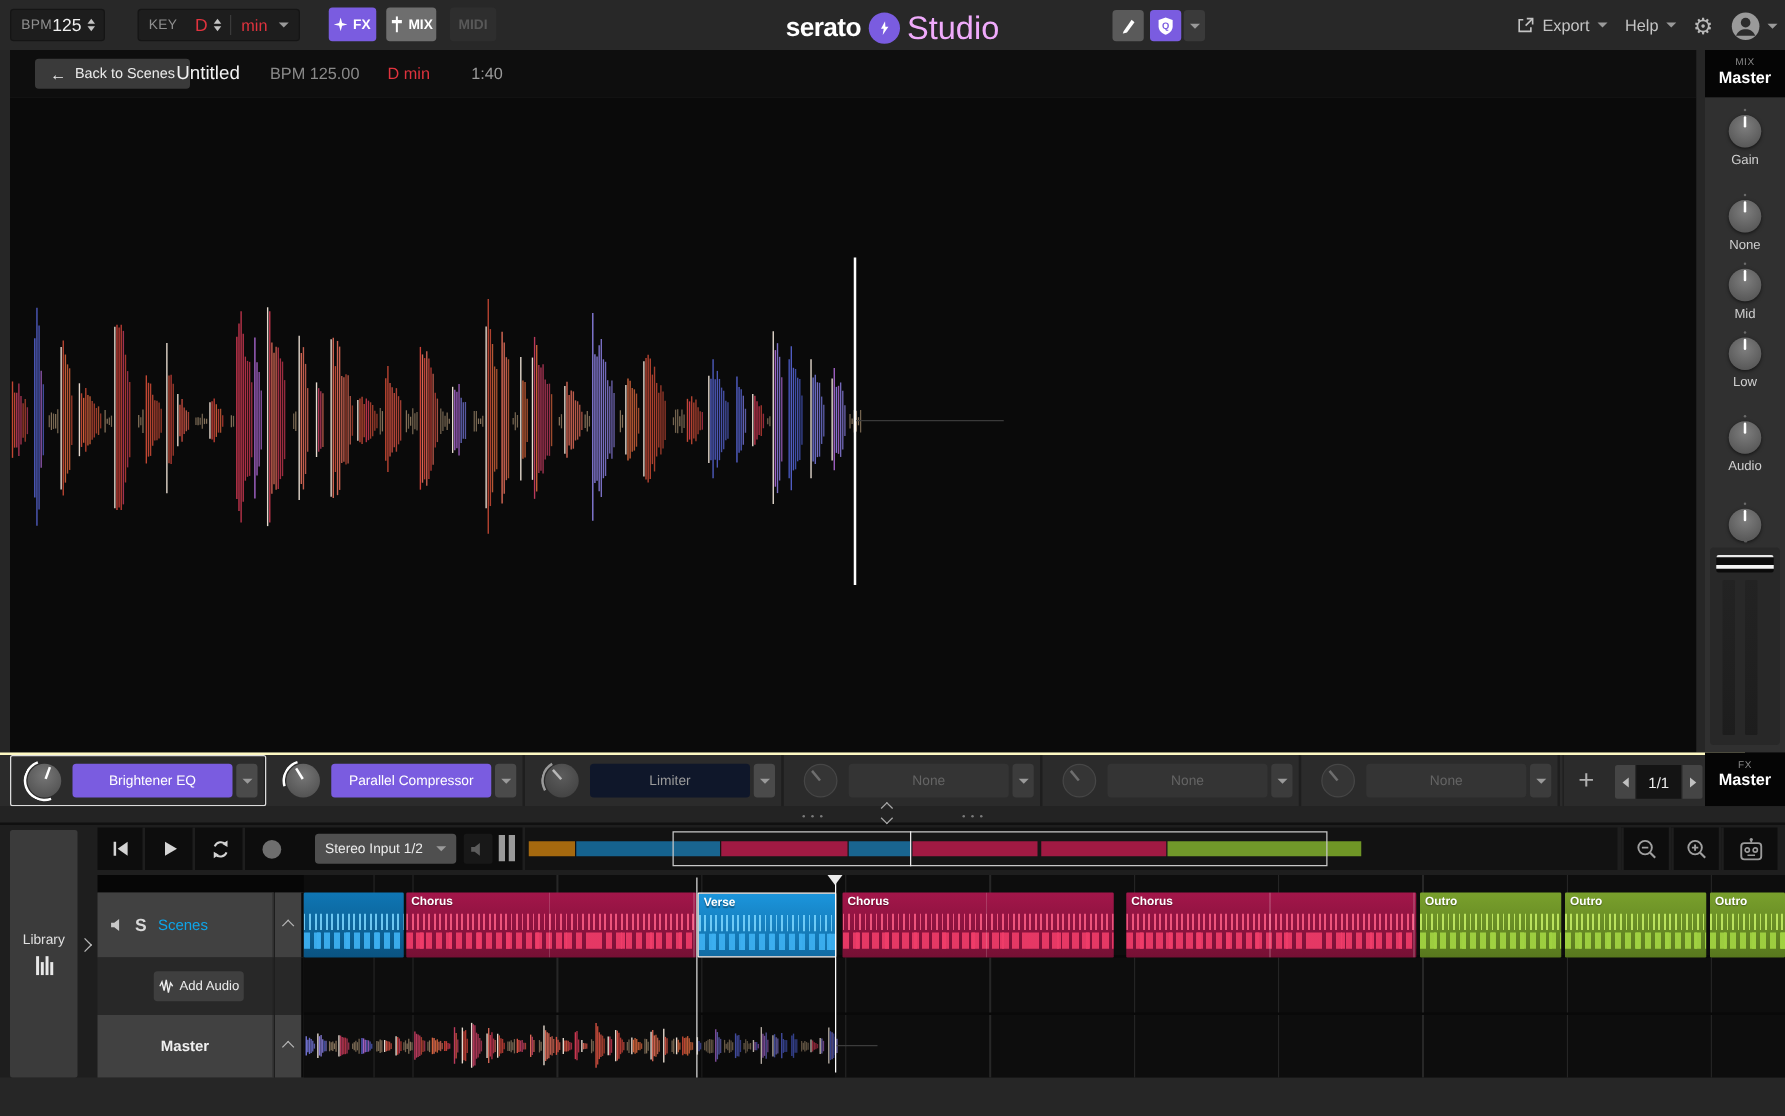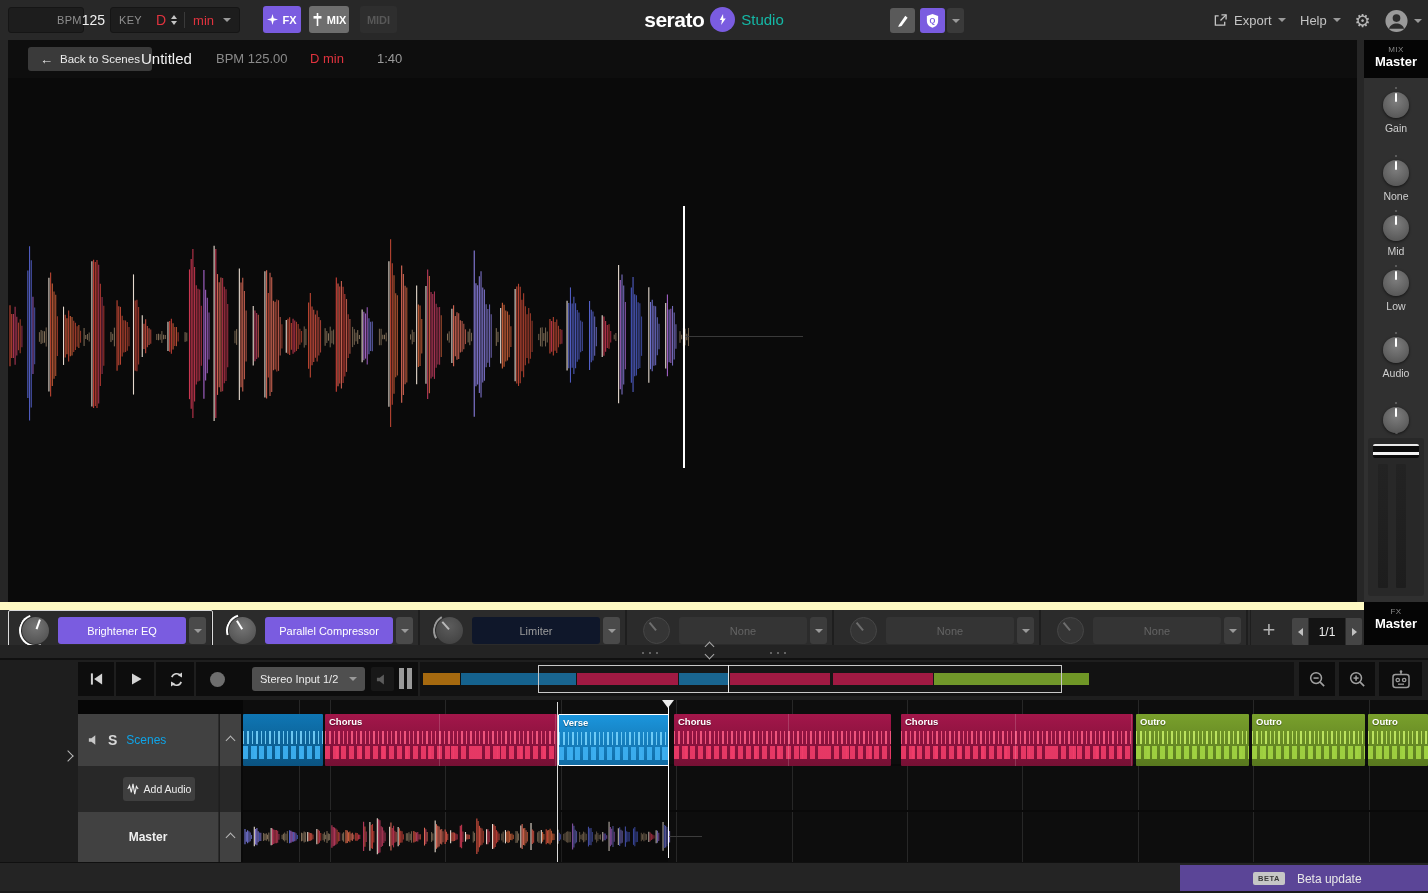--- a/index.html
+++ b/index.html
@@ -2,39 +2,39 @@
 <html><head>
 <meta charset="utf-8">
 <style>
   html,body{margin:0;padding:0;background:#262626;}
   *{box-sizing:border-box;font-family:"Liberation Sans",sans-serif;}
   .app{position:relative;width:1428px;height:893px;background:#262626;overflow:hidden;color:#ddd;}
 
   
   .topbar{position:absolute;left:0;top:0;width:1428px;height:40px;background:#282828;}
   .grp{position:absolute;top:7px;height:26px;background:#1d1d1d;border:1px solid #151515;border-radius:3px;display:flex;align-items:center;}
-  .grp-bpm{left:8px;width:76px;padding-left:40px;}
+  .grp-bpm{left:8px;width:76px;}
   .grp-key{left:110px;width:130px;}
   .grp .lab{margin-left:8px;font-size:11px;color:#8f8f8f;letter-spacing:.3px;}
   .grp .val{font-size:14px;color:#f0f0f0;}
   .grp-bpm .val{margin-left:auto;}
   .red{color:#e0333e!important;}
   .stepper{display:flex;flex-direction:column;gap:2px;margin:0 7px 0 5px;}
   .tri-up{width:0;height:0;border-left:3.5px solid transparent;border-right:3.5px solid transparent;border-bottom:4.5px solid #c4c4c4;}
   .tri-dn{width:0;height:0;border-left:3.5px solid transparent;border-right:3.5px solid transparent;border-top:4.5px solid #c4c4c4;}
   .vdiv{width:1px;height:16px;background:#3a3a3a;margin-right:8px;}
   .caret-down{width:0;height:0;border-left:4px solid transparent;border-right:4px solid transparent;border-top:4.5px solid #9a9a9a;}
   .tbarbtn{position:absolute;top:6px;height:27px;border-radius:3px;display:flex;align-items:center;justify-content:center;gap:4px;font-size:11px;font-weight:bold;color:#fff;}
   .btn-fx{left:263px;width:38px;background:#7a5ce0;}
   .btn-mix{left:309px;width:40px;background:#6e6e6e;}
   .btn-midi{left:360px;width:37px;background:#2e2e2e;color:#585858;}
   .logo{position:absolute;left:0;right:0;top:7px;margin:auto;width:fit-content;display:flex;align-items:center;}
   .logo .serato{font-size:21px;font-weight:800;color:#fff;letter-spacing:-.5px;}
   .logo .bolt{width:25px;height:25px;border-radius:50%;background:#7a5ce0;margin:0 6px;display:flex;align-items:center;justify-content:center;}
-  .logo .studio{font-size:15px;font-weight:300;color:#14b8a6;}
+  .logo .studio{font-size:26px;font-weight:300;color:#f0abfc;}
   .ibtn{position:absolute;top:8px;width:25px;height:25px;border-radius:3px;display:flex;align-items:center;justify-content:center;}
   .menu-item{position:absolute;top:8px;height:24px;display:flex;align-items:center;gap:6px;color:#c4c4c4;font-size:13px;}
 
   
   .songbar{position:absolute;left:8px;top:40px;width:1349px;height:38px;background:#0e0e0e;}
   .backbtn{position:absolute;left:20px;top:7px;height:24px;padding:0 12px;background:#3a3a3a;border-radius:3px;display:flex;align-items:center;gap:7px;font-size:11.5px;color:#ececec;}
   .songbar .title{position:absolute;left:133px;top:0;line-height:38px;font-size:15px;color:#f2f2f2;}
   .songbar .sbpm{position:absolute;left:208px;top:0;line-height:38px;font-size:13px;color:#8a8a8a;}
   .songbar .skey{position:absolute;left:302px;top:0;line-height:38px;font-size:13px;}
   .songbar .stime{position:absolute;left:369px;top:0;line-height:38px;font-size:13px;color:#9a9a9a;}
@@ -54,21 +54,21 @@
   .knob{width:26px;height:26px;border-radius:50%;background:radial-gradient(circle at 50% 35%,#7e7e7e,#5a5a5a 75%);position:relative;margin:0 auto;box-shadow:0 1px 3px rgba(0,0,0,.6);}
   .knob::before{content:'';position:absolute;left:50%;top:1px;width:2px;height:9px;margin-left:-1px;background:#fff;border-radius:1px;}
   .kblock .klab{font-size:10.5px;color:#cfcfcf;margin-top:4px;}
   .fader-panel{position:absolute;left:4px;top:360px;width:56px;height:158px;background:#282828;border-radius:3px;}
   .fader-dot{position:absolute;left:50%;top:-7px;width:3px;height:3px;margin-left:-1px;border-radius:50%;background:#5c5c5c;}
   .fader-handle{position:absolute;left:5px;top:6px;width:46px;height:14px;background:#0b0b0b;border-radius:2px;border-top:2px solid #e8e8e8;}
   .fader-handle::after{content:'';position:absolute;left:0;right:0;top:6px;height:3px;background:#f2f2f2;}
   .fader-track{position:absolute;top:26px;bottom:8px;width:10px;background:linear-gradient(#232323,#1d1d1d);border-radius:1px;}
 
   
-  .fxrow{position:absolute;left:0;top:602px;width:1396px;height:43px;background:#2b2b2b;border-top:8px solid #fef9c3;}
+  .fxrow{position:absolute;left:0;top:602px;width:1396px;height:43px;background:#2b2b2b;border-top:2px solid #fef9c3;}
   .fx-slot{position:absolute;top:0;width:205px;height:41px;border-right:2px solid #1e1e1e;}
   .fx-selected{outline:1.5px solid #dcdcdc;outline-offset:-1.5px;border-radius:2px;}
   .fx-knob{position:absolute;left:14px;top:7px;width:27px;height:27px;border-radius:50%;background:radial-gradient(circle at 50% 35%,#767676,#555 75%);}
   .fx-knob .ptr{position:absolute;left:50%;top:2px;width:2px;height:10px;margin-left:-1px;background:#fff;transform-origin:50% 11.5px;}
   .fx-knob .ring{position:absolute;inset:-3px;border:2.5px solid transparent;border-radius:50%;}
   .fx-btn{position:absolute;left:50px;top:7px;width:128px;height:27px;border-radius:3px;background:#7a5ce0;color:#fff;font-size:11px;display:flex;align-items:center;justify-content:center;}
   .fx-caret{position:absolute;left:181px;top:7px;width:17px;height:27px;border-radius:3px;background:#4a4a4a;display:flex;align-items:center;justify-content:center;}
   .state-dim .fx-knob{background:radial-gradient(circle at 50% 35%,#5c5c5c,#454545 75%);}
   .state-dim .fx-knob .ptr{background:#b8b8b8;}
   .state-dim .fx-btn{background:#0f172a;color:#9b9b9b;}
@@ -721,20 +721,29 @@
   <div class="resize">
     <span class="dots" style="left:642px;"></span>
     <div class="handle">
       <i class="chev up"></i>
         <i class="chev down"></i>
     </div>
     <span class="dots" style="left:770px;"></span>
   </div>
 
   <div class="bottom">
+    <div class="library">
+      <div class="llab">Library</div>
+      <svg width="17" height="17" viewBox="0 0 18 18" style="margin-top:6px;">
+        <rect x="2" y="1" width="2.5" height="16" fill="#e8e8e8"></rect>
+          <rect x="6" y="6" width="2.5" height="11" fill="#e8e8e8"></rect>
+          <rect x="10" y="1" width="2.5" height="16" fill="#e8e8e8"></rect>
+          <rect x="14" y="6" width="2.5" height="11" fill="#e8e8e8"></rect>
+      </svg>
+    </div>
     <i class="lib-expand"></i>
 
     <div class="transport-left">
       <div class="tbtn" style="left:0;">
         <svg width="17" height="16" viewBox="0 0 20 20">
             <rect x="3" y="3" width="2.5" height="14" fill="#d4d4d4"></rect>
             <polygon points="17,3 7,10 17,17" fill="#d4d4d4"></polygon>
           </svg>
       </div>
       <div class="tbtn" style="left:40px;">
@@ -1160,20 +1169,14 @@
         <div class="wave-dim"></div>
         <div class="mtail"></div>
       </div>
     </div>
 
     <div class="sel-line" style="left: 557px;"></div>
     <div class="ph-bot" style="left: 668px;"></div>
     <div class="ph-tri" style="left: 662px;"></div>
   </div>
 
-  <div class="statusbar">
-    <div class="beta">
-      <span class="beta-badge">BETA</span>
-      <span class="beta-label">Beta update</span>
-    </div>
-  </div>
 
 </div>
 
 </body></html>

